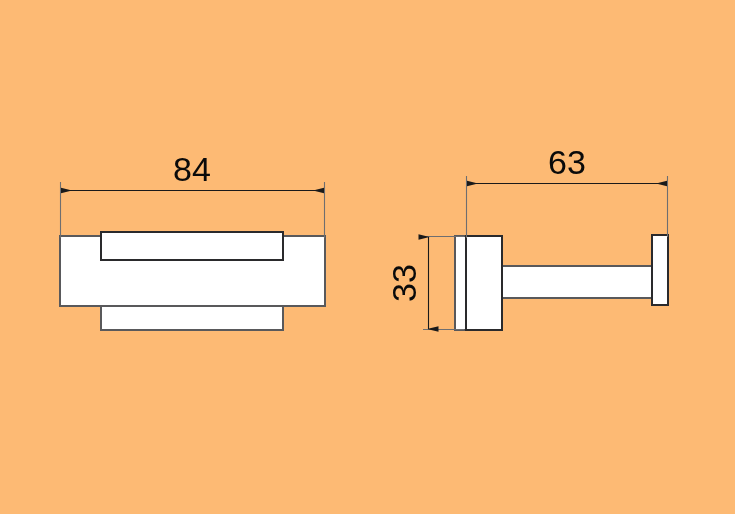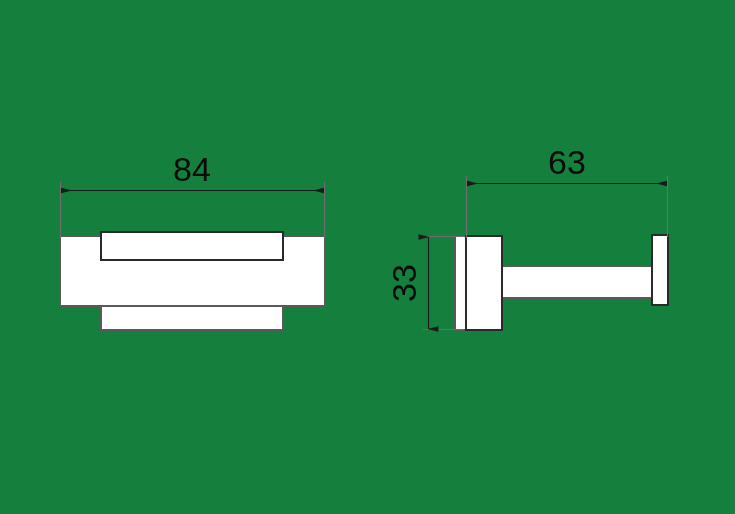--- a/index.html
+++ b/index.html
@@ -10,21 +10,21 @@
   body {
     width: 735px;
     height: 514px;
     font-family: "Liberation Sans", sans-serif;
     overflow: hidden;
   }
   #drawing-root {
     position: relative;
     width: 735px;
     height: 514px;
-    background: #15803d;
+    background: #fdba74;
   }
   svg#tech-drawing {
     display: block;
     width: 735px;
     height: 514px;
   }
   .part-outline {
     fill: #ffffff;
     stroke: #59595b;
     stroke-width: 2;

